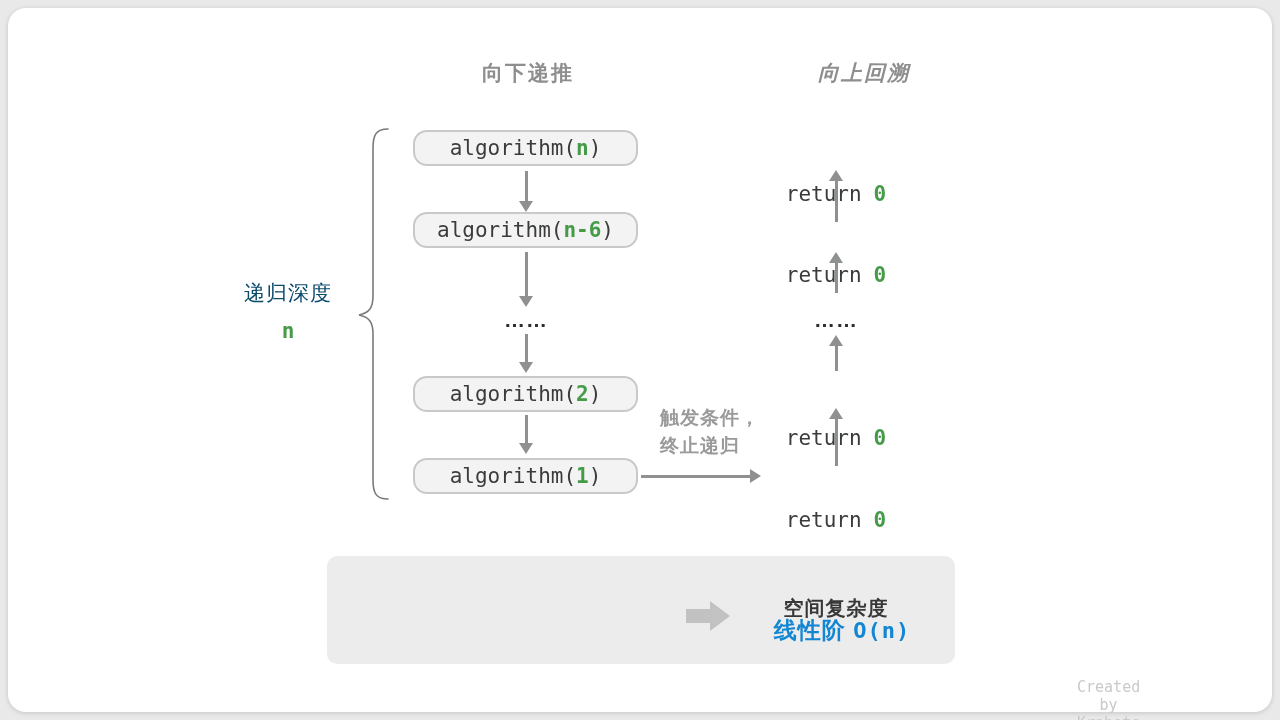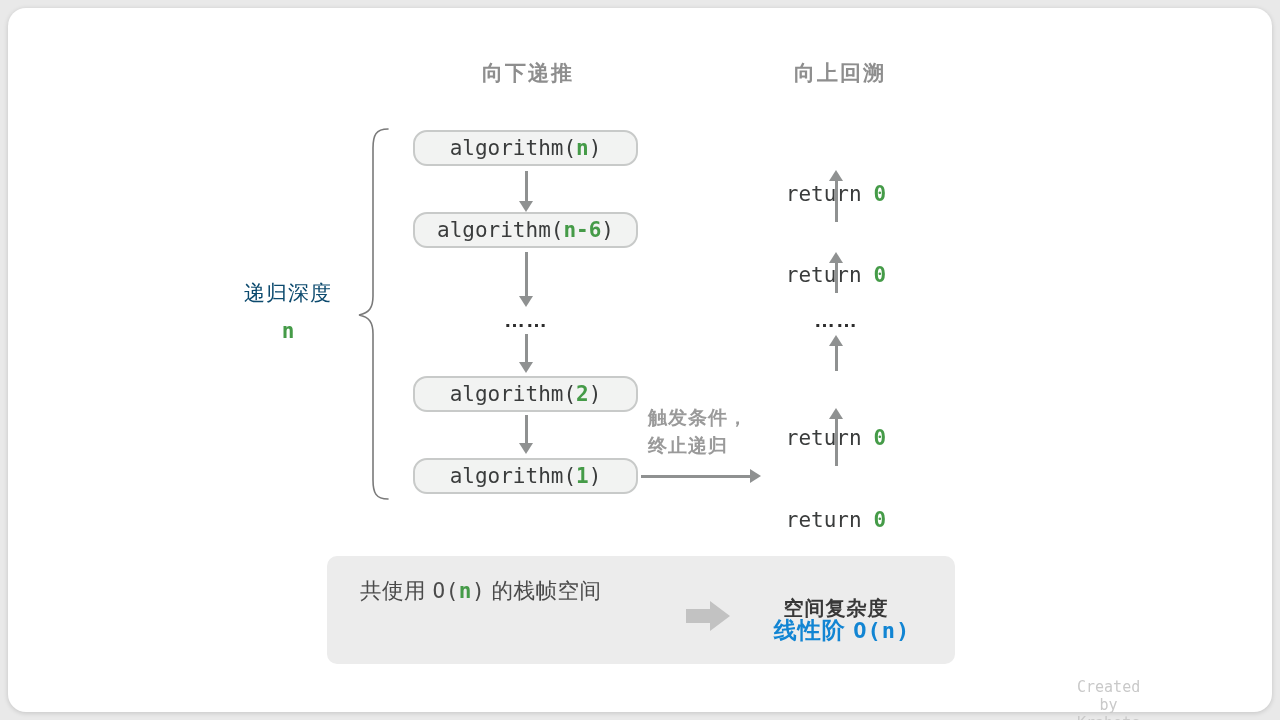--- a/index.html
+++ b/index.html
@@ -52,21 +52,21 @@
   .ha { position:absolute; height:3px; background:var(--arrow-gray); }
   .ha::after { content:""; position:absolute; right:-10px; top:50%;
       transform:translateY(-50%); border:7px solid transparent; border-right:0;
       border-left:11px solid var(--arrow-gray); }
 
   .depth-text { font-size:21px; color:#0c4a6e; letter-spacing:1px; }
   .depth-n { font-family:"DejaVu Sans Mono","Liberation Mono",monospace;
              font-size:21px; font-weight:bold; color:var(--green); }
 
   .trigger { font-size:19px; font-weight:bold; color:var(--note-gray);
-             line-height:28px; letter-spacing:1px; }
+             line-height:28px; letter-spacing:1px;margin-left:12px; }
 
   .summary-box { left:327px; top:556px; width:628px; height:108px;
                  background:var(--panel-gray); border-radius:10px; }
   .summary-left { left:360px; top:573px; font-size:21.5px; color:#4b4b4b;
                   line-height:37px; letter-spacing:0.5px; white-space:nowrap; }
   .mono-frag { font-family:"DejaVu Sans Mono","Liberation Mono",monospace; font-size:21px; }
   .summary-title { font-size:20px; font-weight:bold; color:#383838; letter-spacing:1px;margin-top:23px; }
   .summary-result { font-size:23px; font-weight:bold; color:var(--blue); letter-spacing:1px; }
   .summary-result .mono-frag { font-size:22px; font-weight:bold; }
 
@@ -75,21 +75,21 @@
 
   svg { display:block; }
 </style>
 </head>
 <body>
 
 <div class="stage">
   <div class="card"></div>
 
   <div class="abs ctr col-header" style="left:528px; top:73px;">向下递推</div>
-  <div class="abs ctr col-header" style="left:840px; top:73px;">向上回溯</div>
+  <div class="abs ctr col-header" style="left:864px; top:73px;font-style:italic;">向上回溯</div>
 
   <div class="abs ctr depth-text" style="left:288px; top:293px;">递归深度</div>
   <div class="abs ctr depth-n" style="left:288px; top:331px;">n</div>
   <svg class="abs" style="left:356px; top:128px;" width="34" height="372" viewBox="0 0 34 372">
     <path d="M 32 1 C 20 1 17 7 17 20 L 17 168 C 17 180 13 185 3 187 C 13 189 17 194 17 206 L 17 352 C 17 365 20 371 32 371" fill="none" stroke="#7a7a7a" stroke-width="1.6" stroke-linecap="round"></path>
   </svg>
 
   <div class="abs algo-box" style="top:130px;">
     <span>algorithm(</span>
       <span class="arg">n</span>
@@ -139,21 +139,20 @@
 
   <div class="ha" style="left:641px; top:474.5px; width:110px;"></div>
 
   <div class="abs trigger" style="left:648px; top:404px;">
     <div>触发条件，</div>
     <div>终止递归</div>
   </div>
 
   <div class="abs summary-box"></div>
   <div class="abs summary-left">
-    <div><span>共使用</span>&nbsp;<span class="mono-frag">O(</span><span class="mono-frag arg">n</span><span class="mono-frag">)</span>&nbsp;<span>的栈帧空间</span></div>
   </div>
   <svg class="abs" style="left:686px; top:601px;" width="44" height="30" viewBox="0 0 44 30">
     <polygon points="0,8 24,8 24,0 44,15 24,30 24,22 0,22" fill="#c2c2c2"></polygon>
   </svg>
   <div class="abs ctr summary-title" style="left:836px; top:585px;">空间复杂度</div>
   <div class="abs ctr summary-result" style="left:842px; top:630px;">
     <span>线性阶</span>&nbsp;<span class="mono-frag">O(n)</span>
   </div>
 
   <div class="abs credit" style="left:1077px; top:678px;text-align:center;">Created by Krahets</div>

